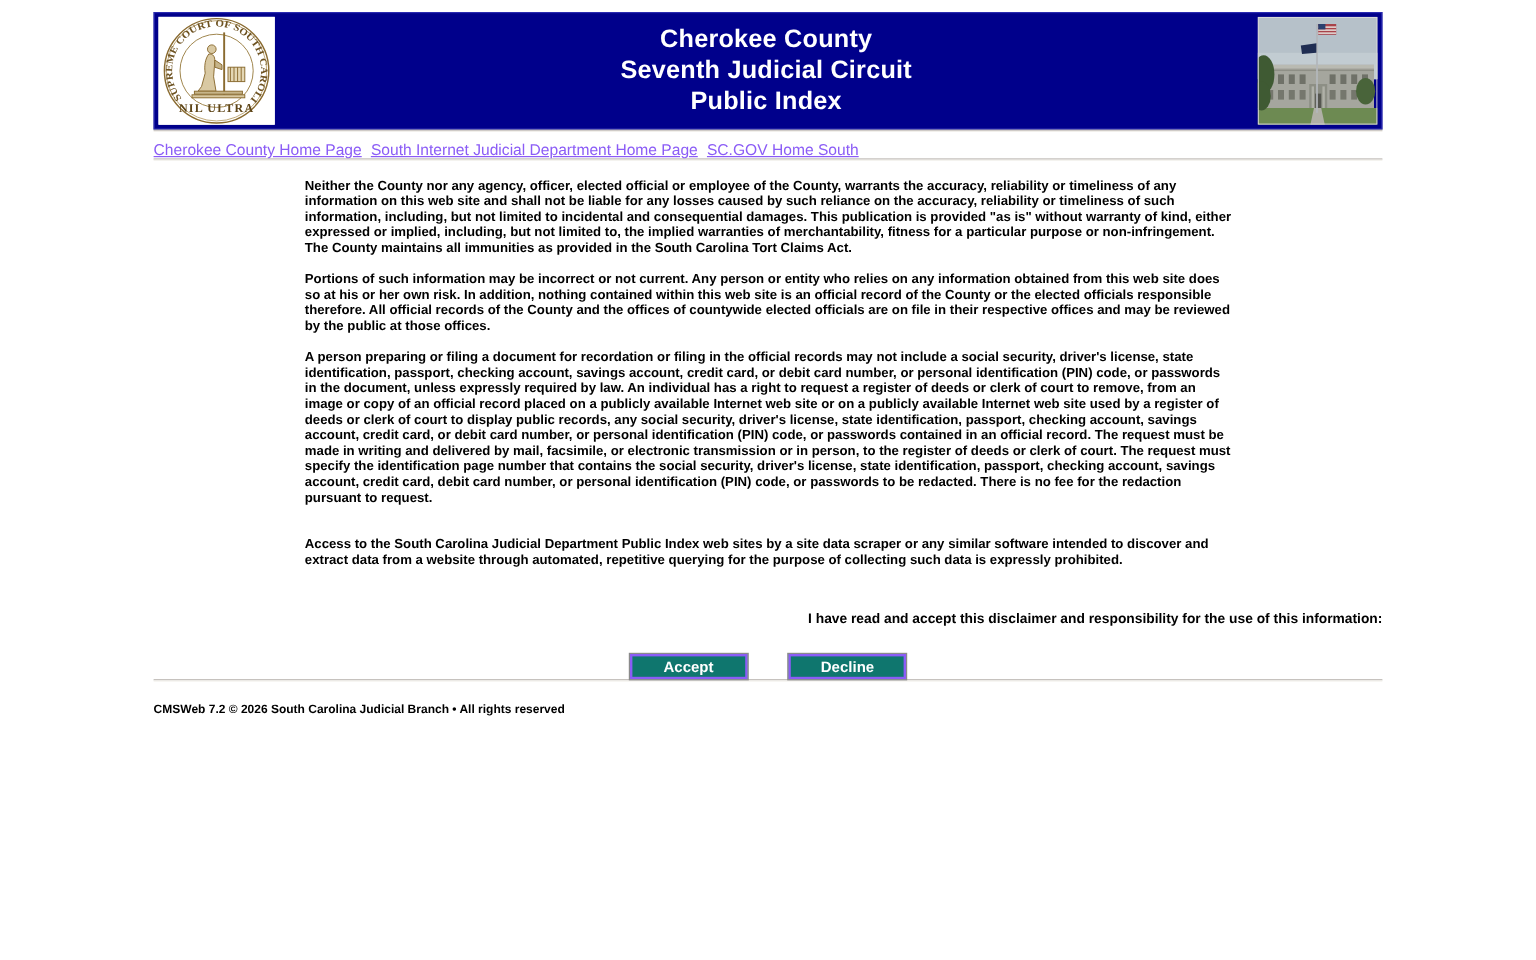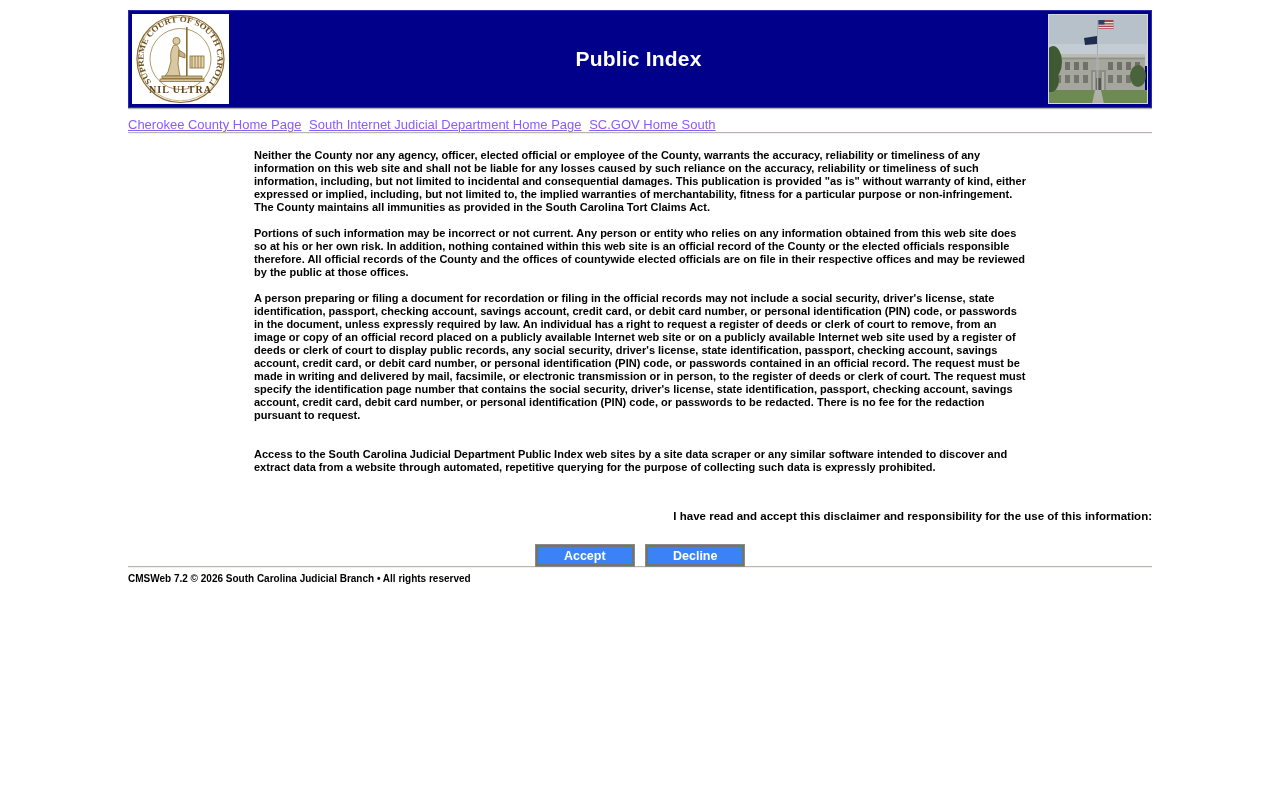--- a/index.html
+++ b/index.html
@@ -77,35 +77,35 @@
     font-weight: bold;
     color: #000000;
   }
   .button-row {
     margin-top: 23px;
     text-align: center;
   }
   .btn {
     width: 98px;
     height: 21px;
-    margin: 0 4px;
-    background: #3b82f6;
+    margin: 0 15px;
+    background: #0f766e;
     color: #ffffff;
     font-family: "Liberation Sans", sans-serif;
     font-size: 12.5px;
     font-weight: bold;
-    border: 2px solid #737373;
+    border: 2px solid #8b5cf6;
     outline: 1px solid #8a8a8a;
     padding: 0;
     cursor: pointer;
     line-height: 16px;
   }
   .footer-rule { margin-top: 6px; }
   .footer-text {
-    margin-top: 5px;
+    margin-top: 18px;
     font-size: 10px;
     font-weight: bold;
     color: #000000;
   }
 </style>
 </head>
 <body>
 
 <div class="page">
 
@@ -135,20 +135,22 @@
           <line x1="66" y1="42" x2="66" y2="54"></line>
           <line x1="69" y1="42" x2="69" y2="54"></line>
           <rect x="30" y="62" width="40" height="2.5" fill="#c7b58a"></rect>
           <rect x="28" y="65" width="44" height="2.5" fill="#d9c9a3"></rect>
         </g>
         <text x="48.5" y="79" text-anchor="middle" font-family="Liberation Serif, serif" font-size="10" letter-spacing="1" fill="#5e4518" font-weight="bold">NIL ULTRA</text>
       </svg>
     </div>
 
     <div class="header-titles">
+      <div>Cherokee County</div>
+      <div>Seventh Judicial Circuit</div>
       <div>Public Index</div>
     </div>
 
     <div class="photo-box">
       <svg width="100" height="90" viewBox="0 0 100 90">
         <rect x="0" y="0" width="100" height="52" fill="#b6c1c9"></rect>
         <rect x="0" y="30" width="100" height="22" fill="#c2ccd2"></rect>
 
         <rect x="3" y="40" width="94" height="36" fill="#a5a69e"></rect>
         <rect x="3" y="40" width="94" height="3" fill="#b9bab2"></rect>

